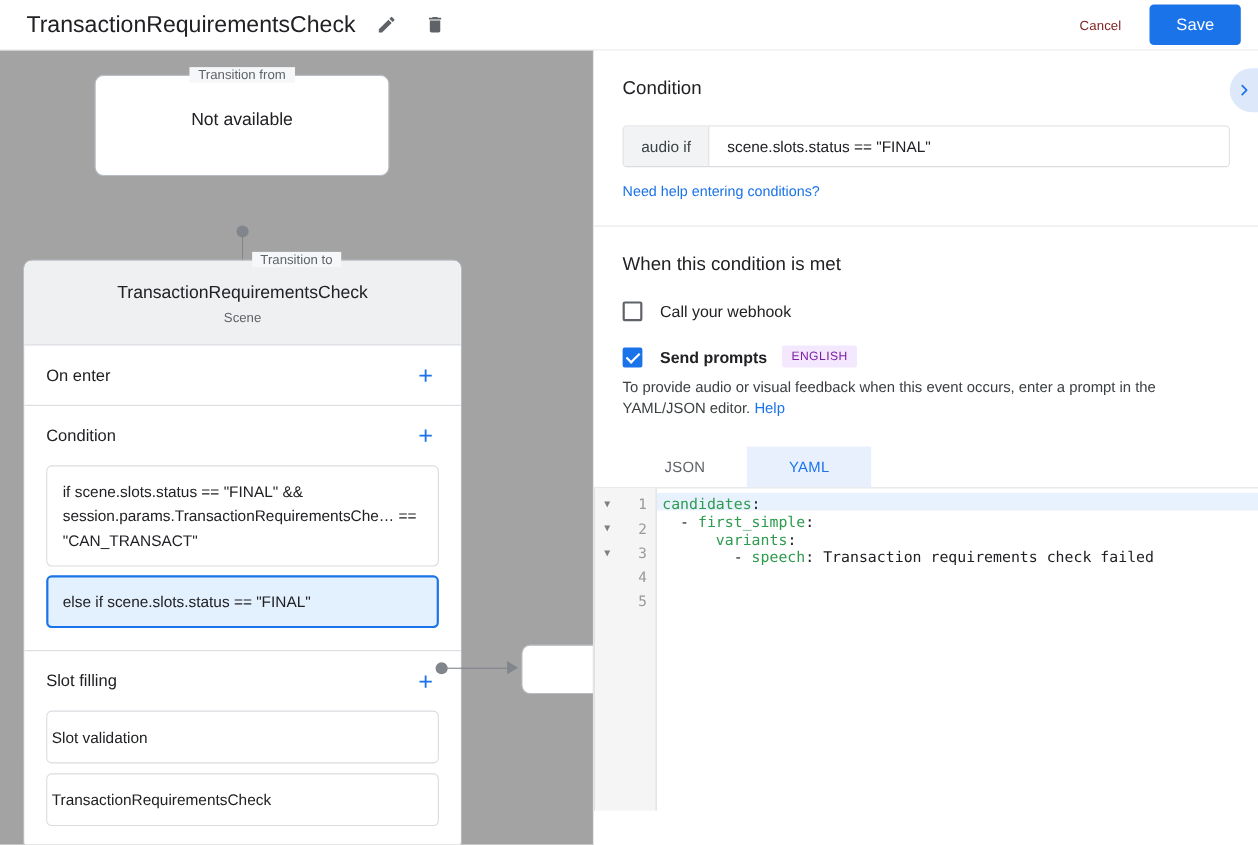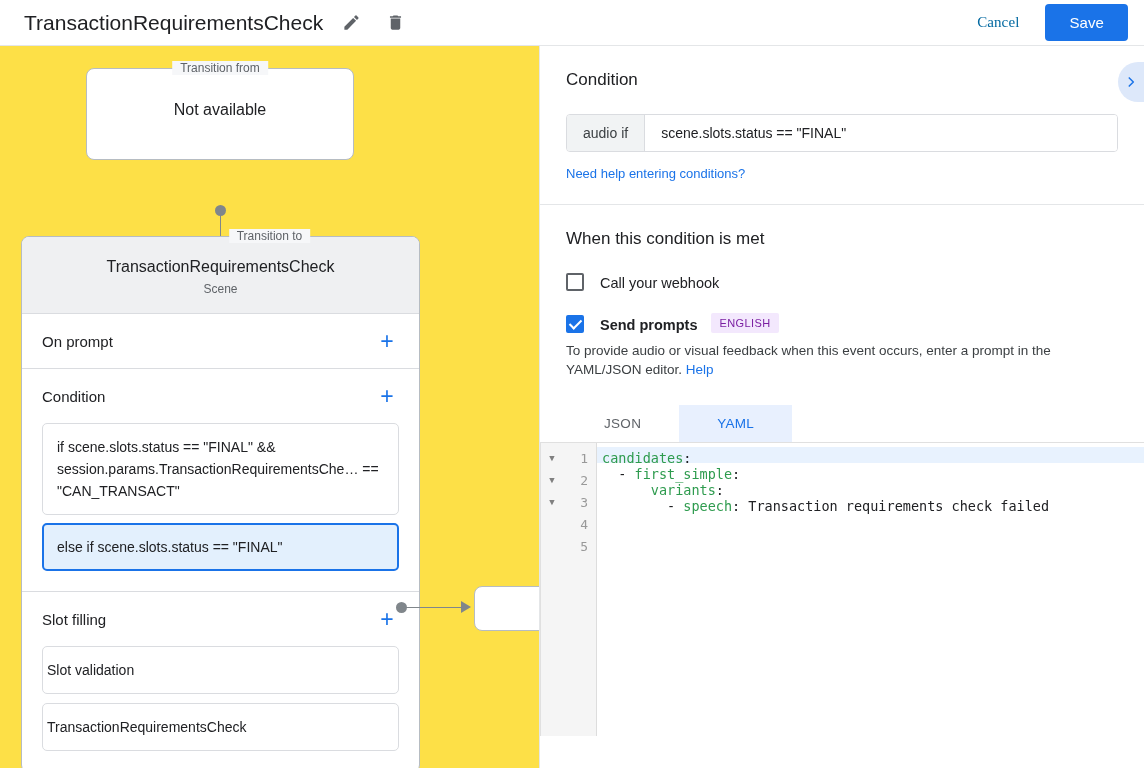--- a/index.html
+++ b/index.html
@@ -36,25 +36,25 @@
     width: 24px;
     height: 24px;
     display: flex;
     align-items: center;
     justify-content: center;
     cursor: pointer;
   }
   .header-icon svg { display: block; }
   .header-spacer { flex: 1; }
   .cancel-btn {
-    font-size: 15px;
-    color: #0369a1;
+    font-size: 12px;
+    color: #7f1d1d;
     background: none;
     border: none;
-    font-family: Liberation Serif, serif;
+    font-family: Liberation Sans, sans-serif;
     padding: 8px 12px;
     cursor: pointer;
     letter-spacing: .1px;
   }
   .save-btn {
     margin-left: 14px;
     background: #1a73e8;
     color: #ffffff;
     border: none;
     border-radius: 4px;
@@ -70,21 +70,21 @@
   .body-wrap {
     display: flex;
     width: 1144px;
     height: 722px;
   }
 
   
   .canvas {
     width: 540px;
     height: 722px;
-    background: #fde047;
+    background: #a3a3a3;
     position: relative;
     border-right: 1px solid #e4e6e8;
     overflow: hidden;
   }
 
   
   .fieldbox {
     position: absolute;
     border: 1px solid #b6bcc2;
     border-radius: 8px;
@@ -494,21 +494,21 @@
 
     <div class="scene-legend">Transition to</div>
     <div class="scene-card">
       <div class="scene-head">
         <div class="scene-name">TransactionRequirementsCheck</div>
         <div class="scene-sub">Scene</div>
       </div>
 
       <div class="section">
         <div class="section-head">
-          <div class="section-title">On prompt</div>
+          <div class="section-title">On enter</div>
           <div class="plus-btn">+</div>
         </div>
       </div>
 
       <div class="section">
         <div class="section-head">
           <div class="section-title">Condition</div>
           <div class="plus-btn">+</div>
         </div>
         <div class="section-body">

